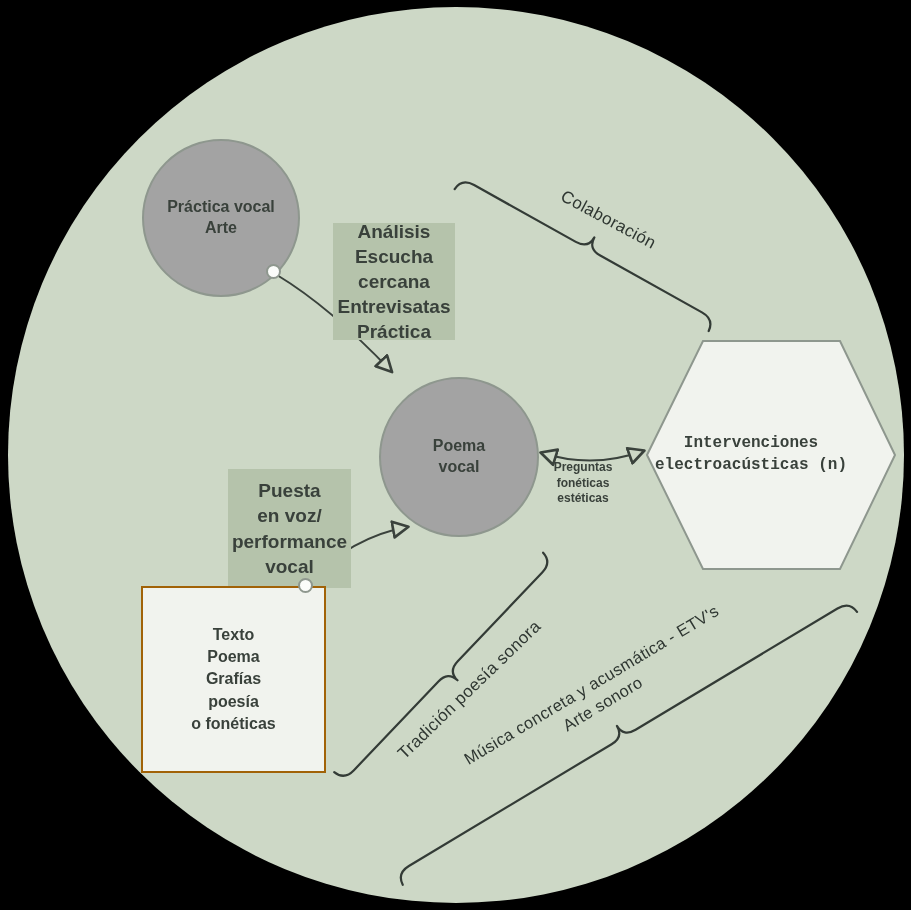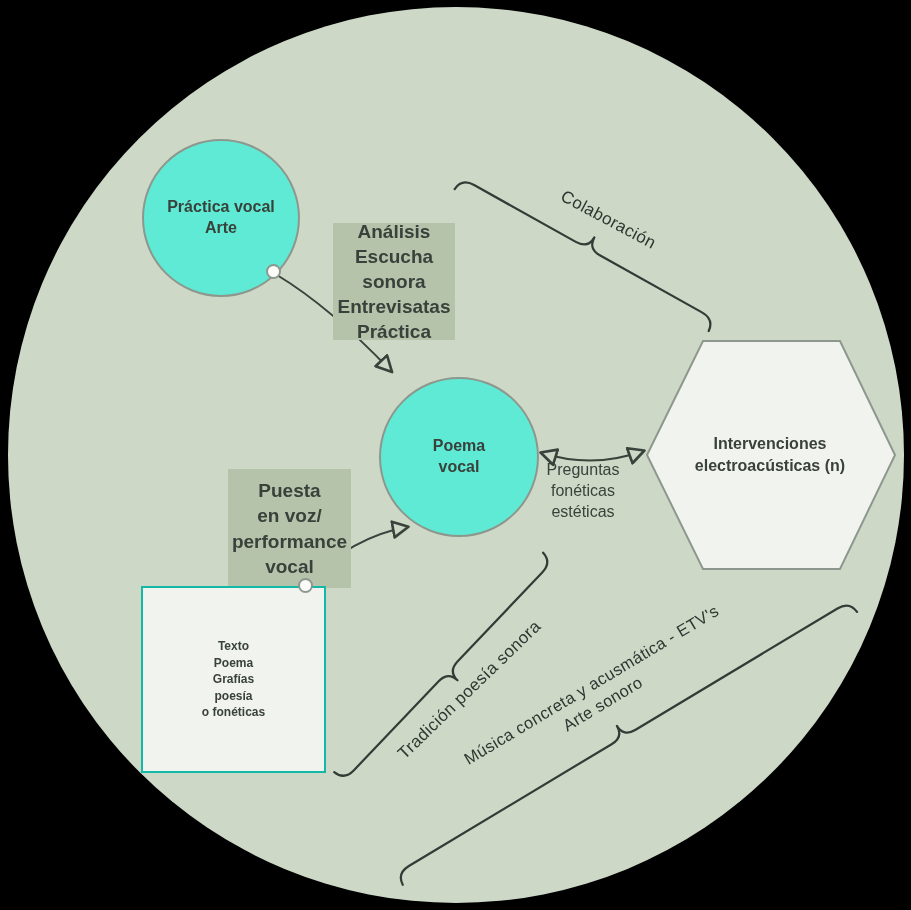--- a/index.html
+++ b/index.html
@@ -11,33 +11,33 @@
     position:absolute; left:8px; top:7px; width:896px; height:896px;
     border-radius:50%; background:#cdd8c6;
   }
   svg.layer { position:absolute; left:0; top:0; }
   .node {
     position:absolute; display:flex; align-items:center; justify-content:center;
     text-align:center; color:#39413b;
   }
   .node .lines span { display:block; }
   .ellipse {
-    background:#5eead4; border:2px solid #8e978e; border-radius:50%;
+    background:#a3a3a3; border:2px solid #8e978e; border-radius:50%;
     font-size:16px; font-weight:600; line-height:1.3;
   }
   .square {
-    background:#f1f3ee; border:2px solid #14b8a6;
-    font-size:12px; font-weight:600; line-height:1.38;
+    background:#f1f3ee; border:2px solid #a16207;
+    font-size:16px; font-weight:600; line-height:1.38;
   }
   .rect-label {
     background:#b5c3ab; font-size:19px; font-weight:600; line-height:1.32;
   }
   .free-text { position:absolute; text-align:center; color:#39413b; }
   .hex-text { font-size:16px; font-weight:600; line-height:1.35; }
-  .preguntas { font-size:16px; font-weight:400; line-height:1.3; }
+  .preguntas { font-size:12px; font-weight:700; line-height:1.3; }
   .brace-label {
     position:absolute; color:#2e3631; font-size:17px; font-weight:500;
     letter-spacing:.4px; text-align:center; line-height:1.35;
   }
   .dot {
     position:absolute; width:15px; height:15px; border-radius:50%;
     background:#fbfcfa; border:2px solid #8e978e; box-sizing:border-box; z-index:5;
   }
 </style>
 </head>
@@ -73,34 +73,34 @@
     <div class="lines">
       <span>Práctica vocal</span>
       <span>Arte</span>
     </div>
   </div>
 
   <div class="node rect-label" style="left:333px; top:223px; width:122px; height:117px;">
     <div class="lines">
       <span>Análisis</span>
       <span>Escucha</span>
-      <span>sonora</span>
+      <span>cercana</span>
       <span>Entrevisatas</span>
       <span>Práctica</span>
     </div>
   </div>
 
   <div class="node ellipse" style="left:379px; top:377px; width:156px; height:156px;">
     <div class="lines">
       <span>Poema</span>
       <span>vocal</span>
     </div>
   </div>
 
-  <div class="free-text hex-text" style="left:655px; top:433px; width:230px;">
+  <div class="free-text hex-text" style="left:636px; top:433px; width:230px;font-family:Liberation Mono, monospace;">
     <span style="display:block">Intervenciones</span>
     <span style="display:block">electroacústicas (n)</span>
   </div>
 
   <div class="node rect-label" style="left:228px; top:441px; width:123px; height:119px;margin-top:28px;">
     <div class="lines">
       <span>Puesta</span>
       <span>en voz/</span>
       <span>performance</span>
       <span>vocal</span>

